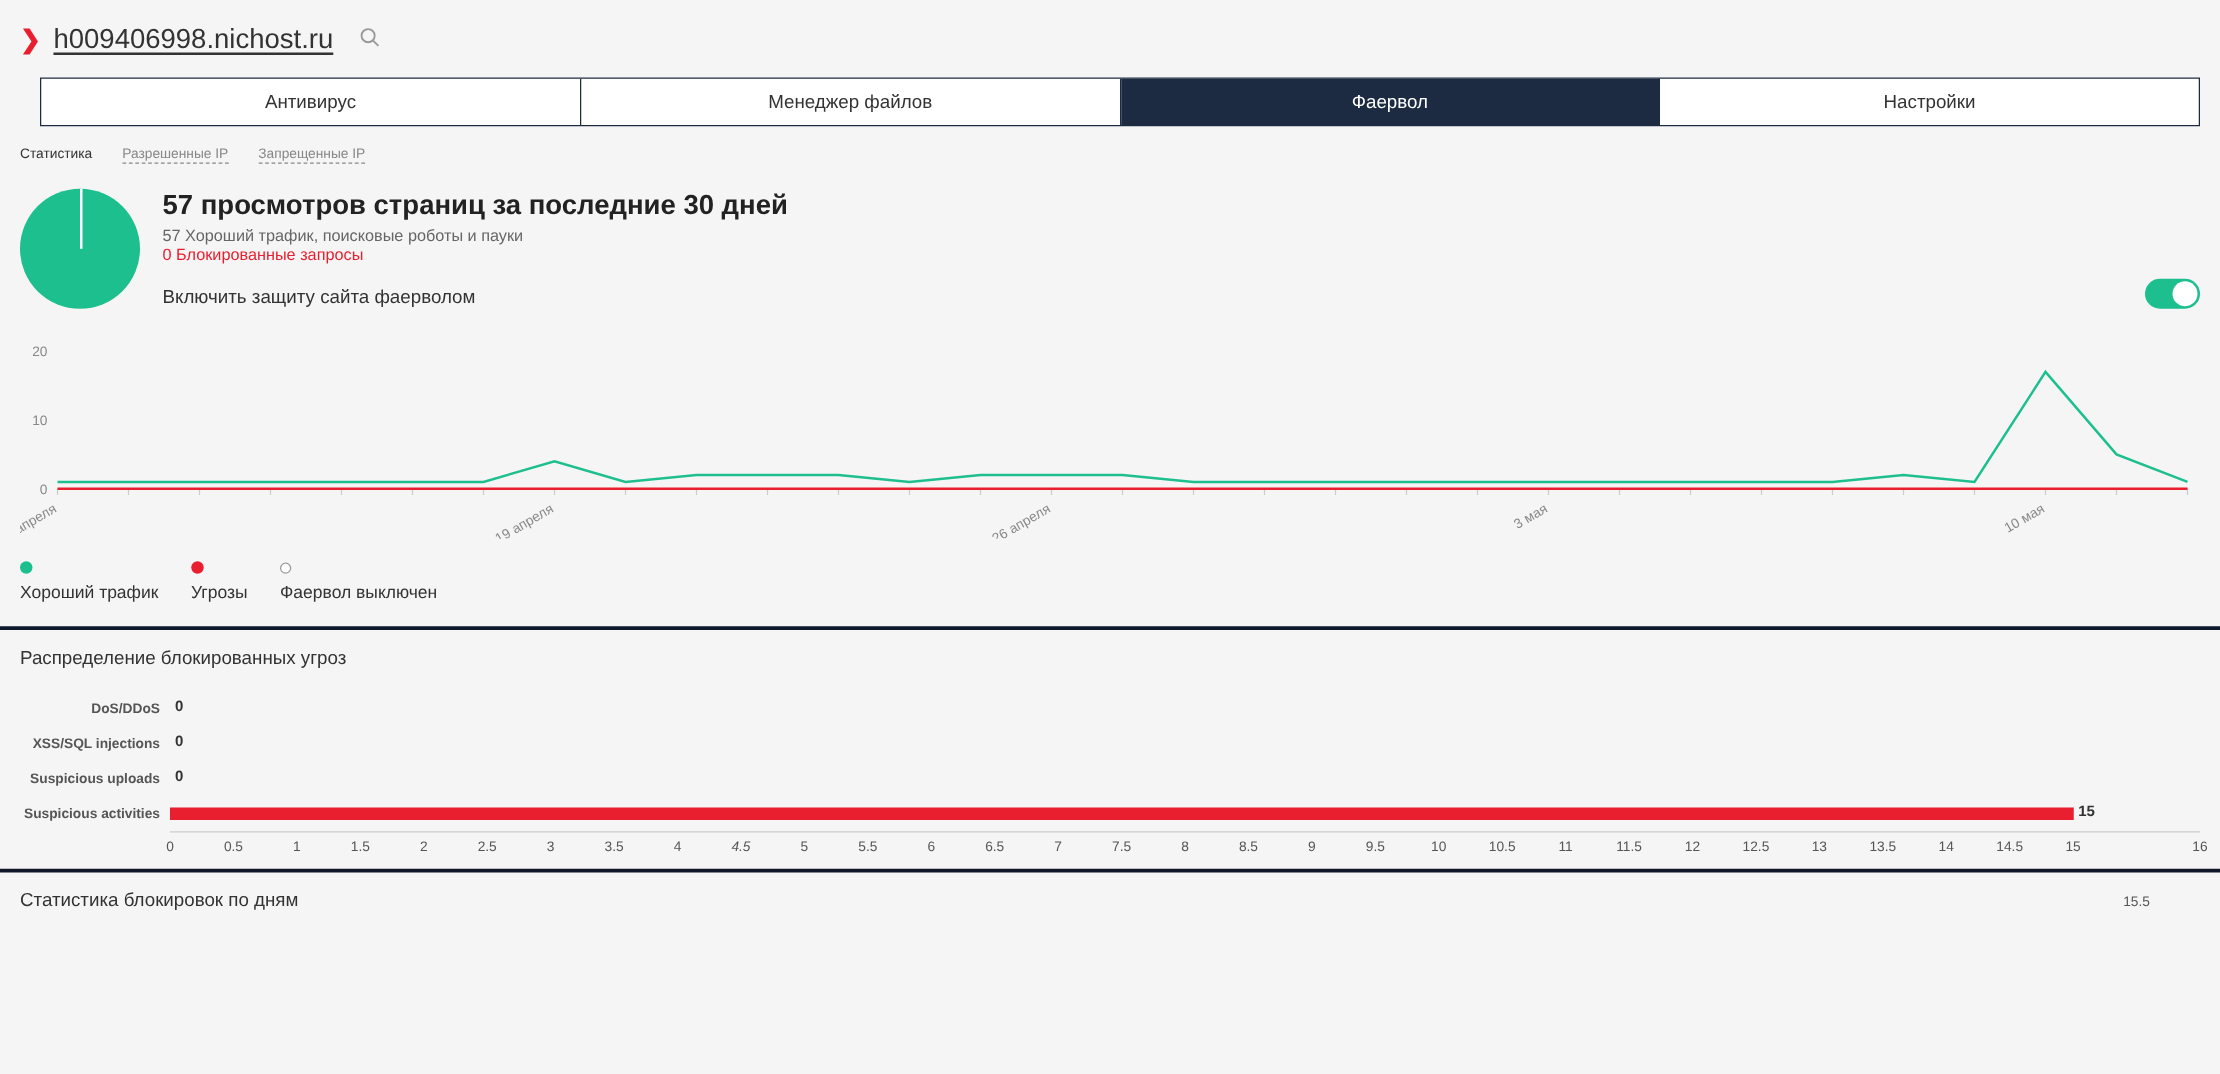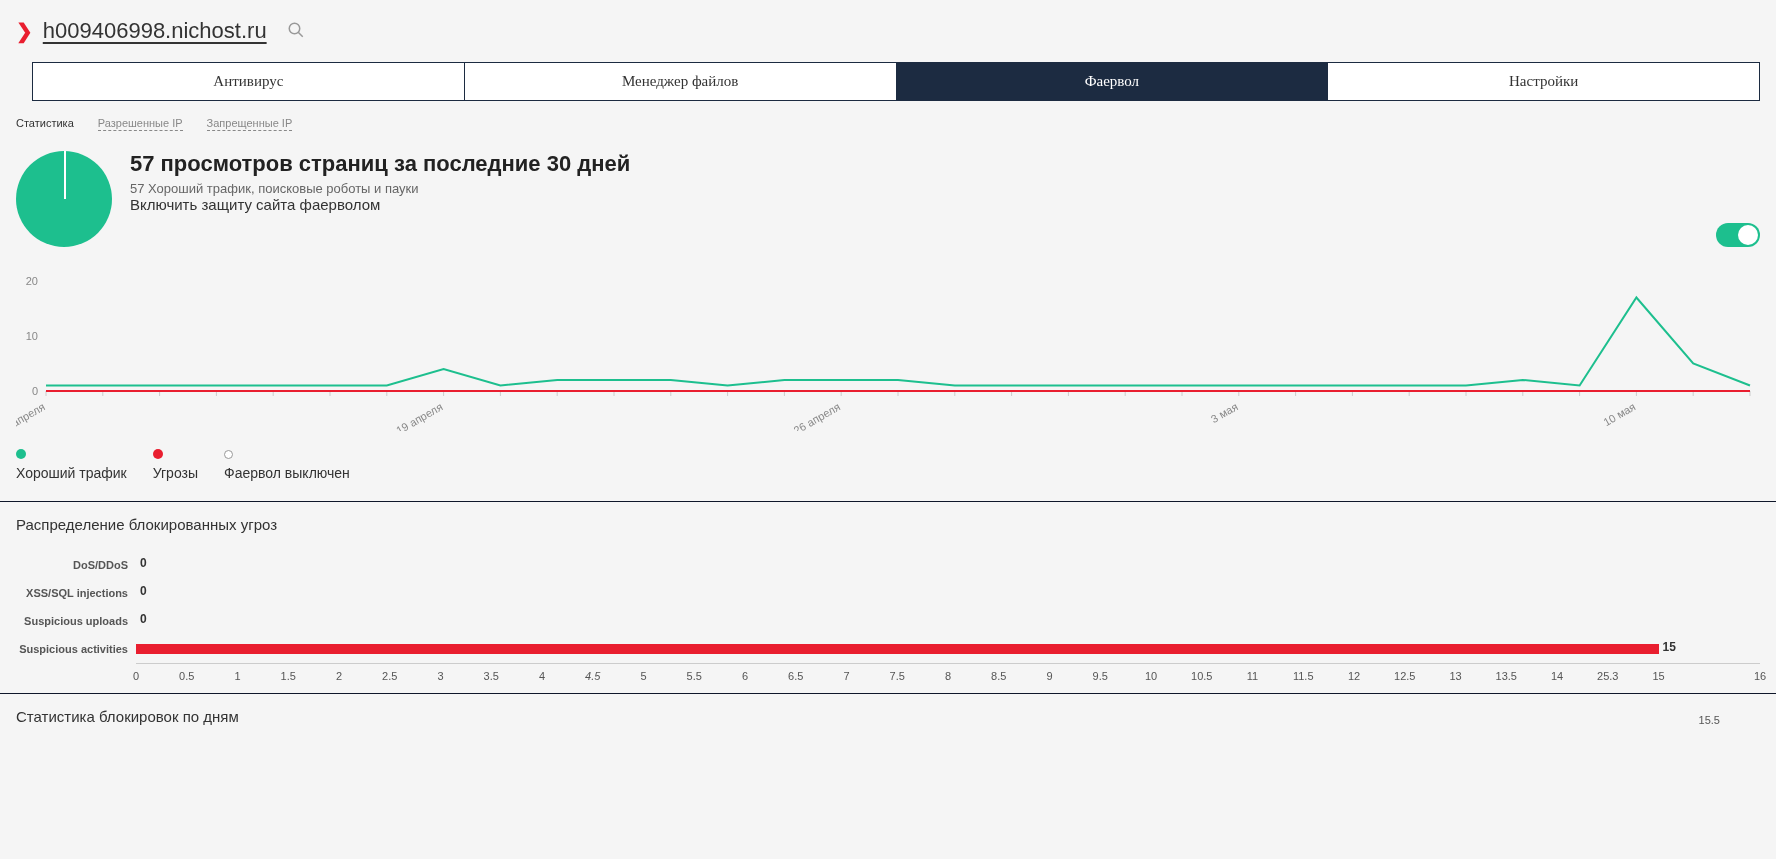--- a/index.html
+++ b/index.html
@@ -3,21 +3,21 @@
 <meta charset="utf-8">
 <style>
   * { box-sizing: border-box; margin: 0; padding: 0; }
   body { font-family: 'Segoe UI', Arial, sans-serif; background: #f5f5f5; color: #333; font-size: 14px; width:1776px; }
   
   .header { display:flex; align-items:center; padding: 18px 16px 18px 16px; }
   .header .chev { color:#e91e2f; font-size:20px; font-weight:bold; margin-right:10px; }
   .header .title { font-size:22px; color:#333; text-decoration: underline; text-underline-offset:4px; }
   .header .search { margin-left:20px; color:#888; }
   
-  .tabs-main { display:flex; margin:0 16px 16px 32px; border:1px solid #1c2b41; background:#fff;font-family:Liberation Serif, serif; }
+  .tabs-main { display:flex; margin:0 16px 16px 32px; border:1px solid #1c2b41; background:#fff; }
   .tabs-main .tab { flex:1; text-align:center; padding:10px 0; font-size:15px; color:#333; border-right:1px solid #1c2b41; cursor:pointer; }
   .tabs-main .tab:last-child { border-right:none; }
   .tabs-main .tab.active { background:#1c2b41; color:#fff; }
   
   .subtabs { display:flex; padding:0 16px 10px 16px; gap:24px; font-size:11px; }
   .subtabs .stab { color:#888; border-bottom:1px dashed #888; cursor:pointer; padding-bottom:1px; }
   .subtabs .stab.active { color:#333; border-bottom:none; }
   
   .summary { display:flex; padding: 10px 16px 0 16px; align-items:flex-start; position:relative; }
   .pie { width:96px; height:96px; border-radius:50%; background:#1dbf8e; position:relative; margin-right:18px; flex-shrink:0; }
@@ -31,21 +31,21 @@
   
   .chart1 { margin:24px 16px 10px 16px; position:relative; }
   .chart1 svg { display:block; }
   .legend1 { display:flex; gap:26px; padding: 8px 16px 20px 16px; align-items:center; font-size:14px; }
   .legend1 .item { display:flex; align-items:flex-start; gap:6px;flex-direction:column; }
   .dot { width:10px; height:10px; border-radius:50%; display:inline-block; }
   .dot.green { background:#1dbf8e; }
   .dot.red { background:#e91e2f; }
   .dot.hollow { background:#fff; border:1px solid #999; width:9px; height:9px; }
   
-  .section-head { font-size:15px; color:#333; padding:14px 16px; border-top:1px solid #0f172a; background:#f5f5f5;}
+  .section-head { font-size:15px; color:#333; padding:14px 16px; border-top:3px solid #0f172a; background:#f5f5f5;}
   
   .chart2 { margin:4px 16px 6px 16px; }
   .chart2 .row { display:flex; align-items:center; height:28px; }
   .chart2 .lbl { width:120px; text-align:right; font-size:11px; color:#555; padding-right:8px;font-weight:bold; }
   .chart2 .barwrap { flex:1; position:relative; height:16px; }
   .chart2 .bar { height:10px; background:#e91e2f; margin-top:3px; }
   .chart2 .val { position:absolute; font-size:12px; font-weight:bold; top:-1px; }
   .chart2 .xaxis { display:flex; margin-left:120px; height:24px; position:relative; border-top:1px solid #ccc; }
   .chart2 .xaxis .tick { position:absolute; font-size:11px; color:#555; top:6px; transform:translateX(-50%); }
   .chart2-body { position:relative; }
@@ -77,20 +77,21 @@
     <div class="stab active">Статистика</div>
     <div class="stab">Разрешенные IP</div>
     <div class="stab">Запрещенные IP</div>
   </div>
 
 <div class="summary">
   <div class="pie"></div>
   <div class="summary-text">
     <h2>57 просмотров страниц за последние 30 дней</h2>
     <div class="sub1">57 Хороший трафик, поисковые роботы и пауки</div>
+    <div class="sub2">0 Блокированные запросы</div>
     <div class="protect">Включить защиту сайта фаерволом</div>
   </div>
   <div class="toggle"></div>
 </div>
 
 <div class="chart1">
   <svg id="svg-chart1" width="1744" height="160">
       <text x="22" y="124" text-anchor="end" font-size="11" fill="#888">0</text>
       <text x="22" y="69" text-anchor="end" font-size="11" fill="#888">10</text>
       <text x="22" y="14" text-anchor="end" font-size="11" fill="#888">20</text>
@@ -207,20 +208,20 @@
       <span class="tick" style="left: 59.375%;">9.5</span>
       <span class="tick" style="left: 62.5%;">10</span>
       <span class="tick" style="left: 65.625%;">10.5</span>
       <span class="tick" style="left: 68.75%;">11</span>
       <span class="tick" style="left: 71.875%;">11.5</span>
       <span class="tick" style="left: 75%;">12</span>
       <span class="tick" style="left: 78.125%;">12.5</span>
       <span class="tick" style="left: 81.25%;">13</span>
       <span class="tick" style="left: 84.375%;">13.5</span>
       <span class="tick" style="left: 87.5%;">14</span>
-      <span class="tick" style="left: 90.625%;">25.3</span>
+      <span class="tick" style="left: 90.625%;">14.5</span>
       <span class="tick" style="left: 93.75%;">15</span>
       <span class="tick" style="left: 96.875%; margin-top: 44px;">15.5</span>
       <span class="tick" style="left: 100%;">16</span>
     </div>
 </div>
 
 <div class="section-head">Статистика блокировок по дням</div>
 
 </body></html>

